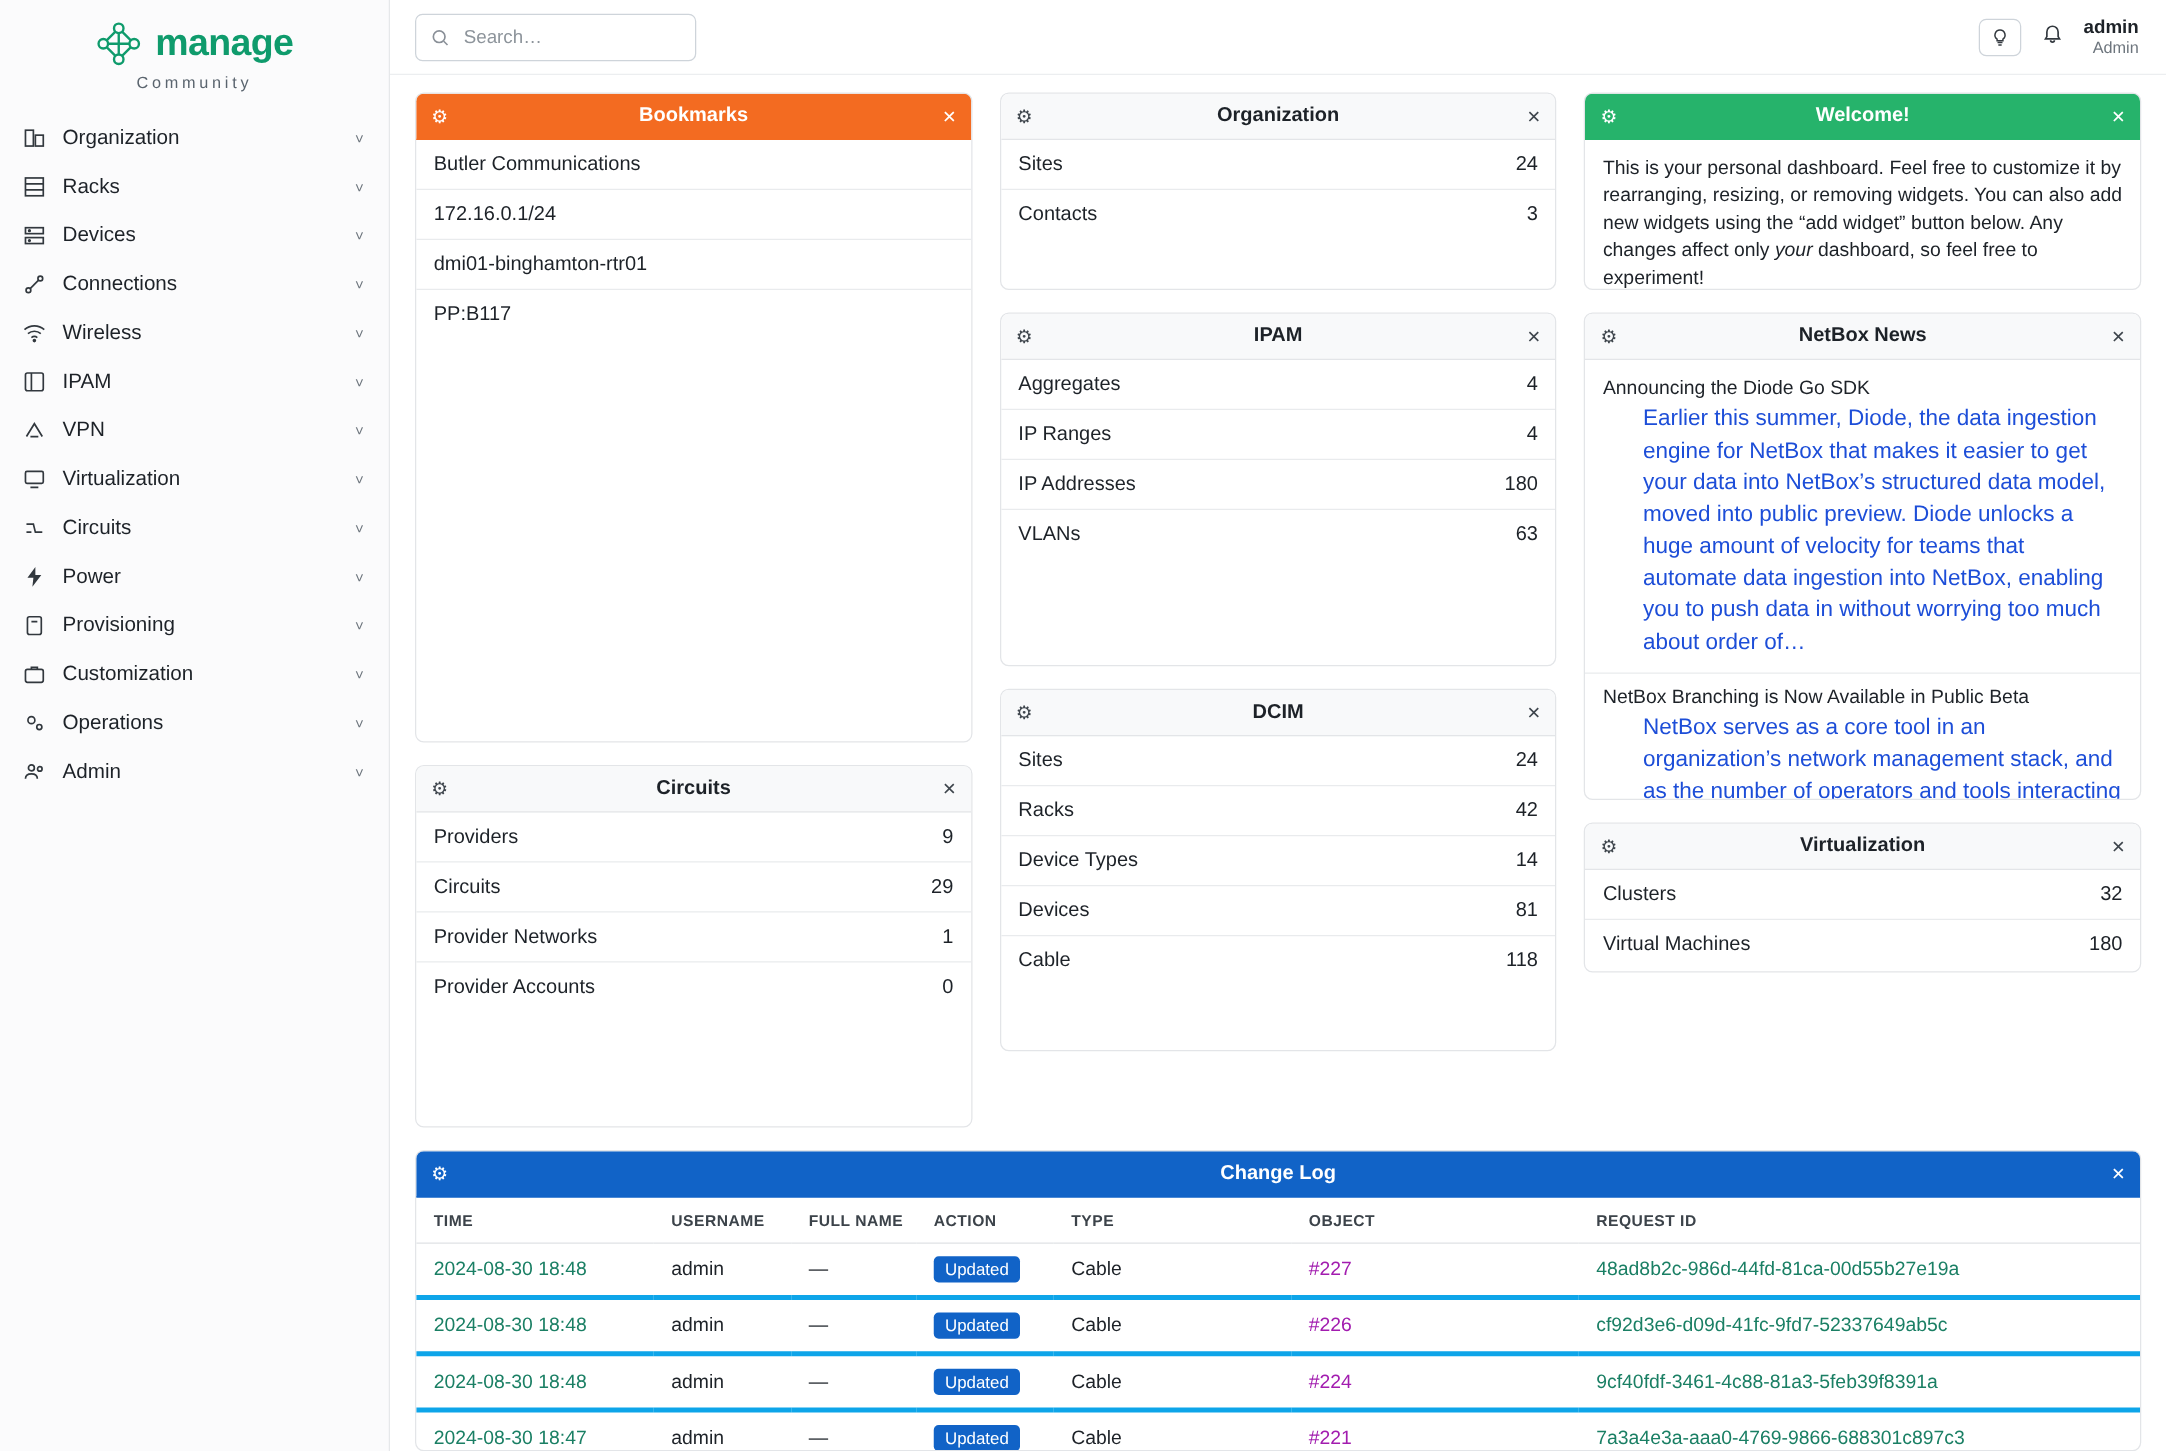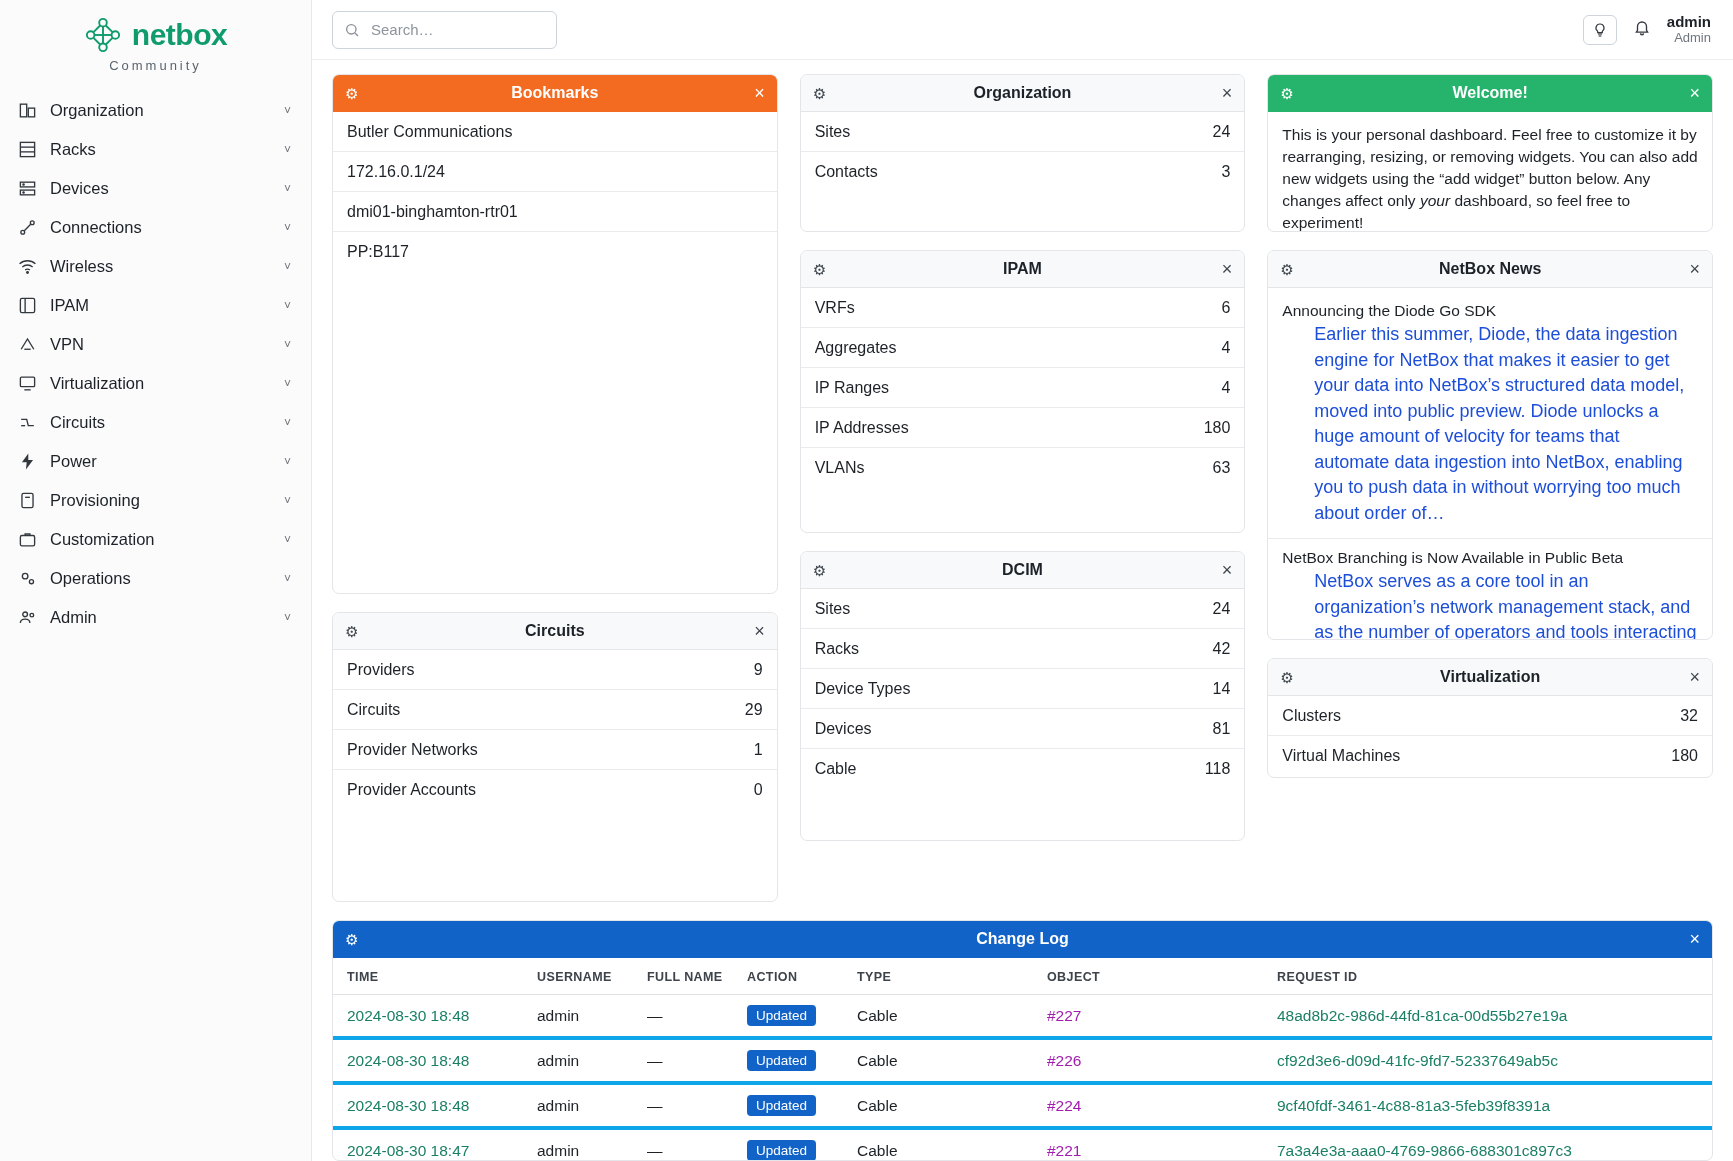--- a/index.html
+++ b/index.html
@@ -206,21 +206,21 @@
               <circle cx="20" cy="33" r="4"></circle>
               <line x1="20" y1="11" x2="20" y2="29"></line>
               <line x1="11" y1="20" x2="29" y2="20"></line>
               <line x1="10" y1="17" x2="17" y2="10"></line>
               <line x1="23" y1="10" x2="30" y2="17"></line>
               <line x1="10" y1="23" x2="17" y2="30"></line>
               <line x1="23" y1="30" x2="30" y2="23"></line>
             </g>
           </svg>
         </span>
-        <span class="brand-word">netbox</span>
+        <span class="brand-word">manage</span>
       </div>
       <div class="brand-sub">Community</div>
     </div>
 
     <nav>
       <div class="nav-item">
         <span class="nav-ico">
           <svg width="19" height="19" viewBox="0 0 24 24" fill="none" stroke="#32383e" stroke-width="1.7">
               <rect x="3" y="4" width="8" height="16"></rect>
               <rect x="13" y="9" width="8" height="11"></rect>
@@ -472,24 +472,20 @@
           </div>
         </div>
 
         <div class="card" style="height:283px">
           <div class="card-head">
             <span class="gear">⚙</span>
             <span class="card-title">IPAM</span>
             <span class="close">×</span>
           </div>
           <div class="card-body">
-            <div class="row">
-              <span>VRFs</span>
-              <span class="val">6</span>
-            </div>
             <div class="row">
               <span>Aggregates</span>
               <span class="val">4</span>
             </div>
             <div class="row">
               <span>IP Ranges</span>
               <span class="val">4</span>
             </div>
             <div class="row">
               <span>IP Addresses</span>

